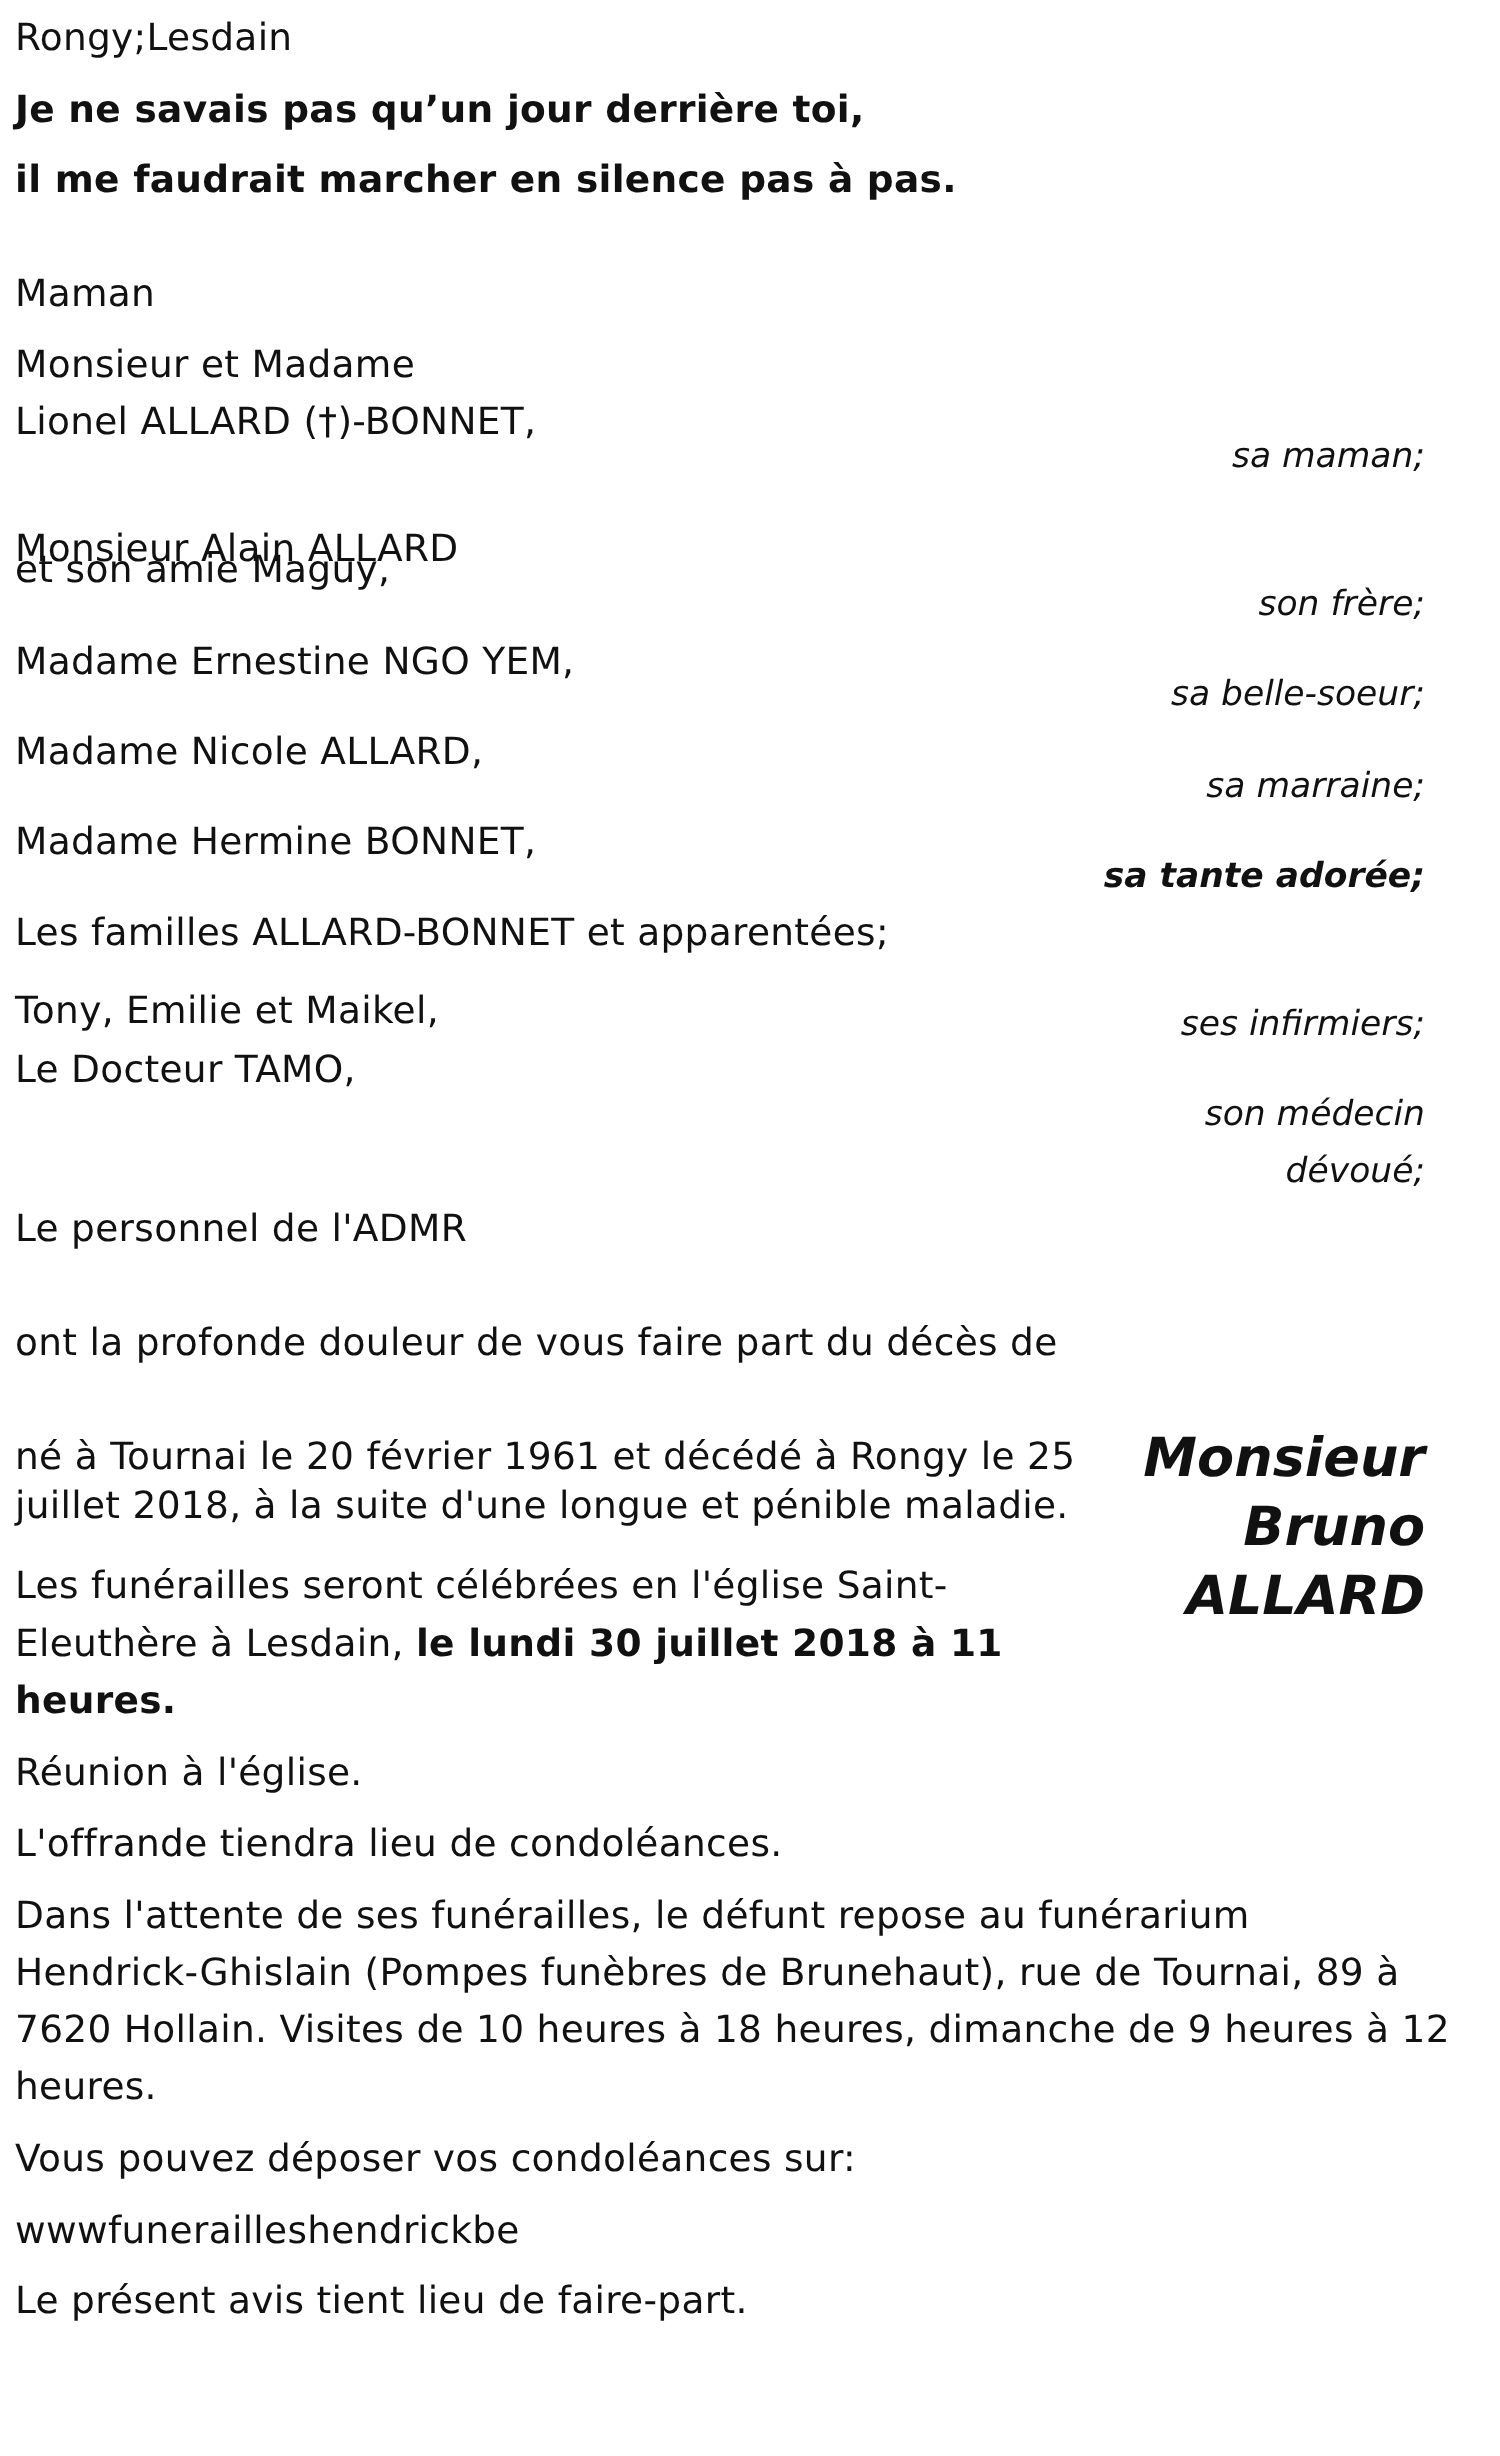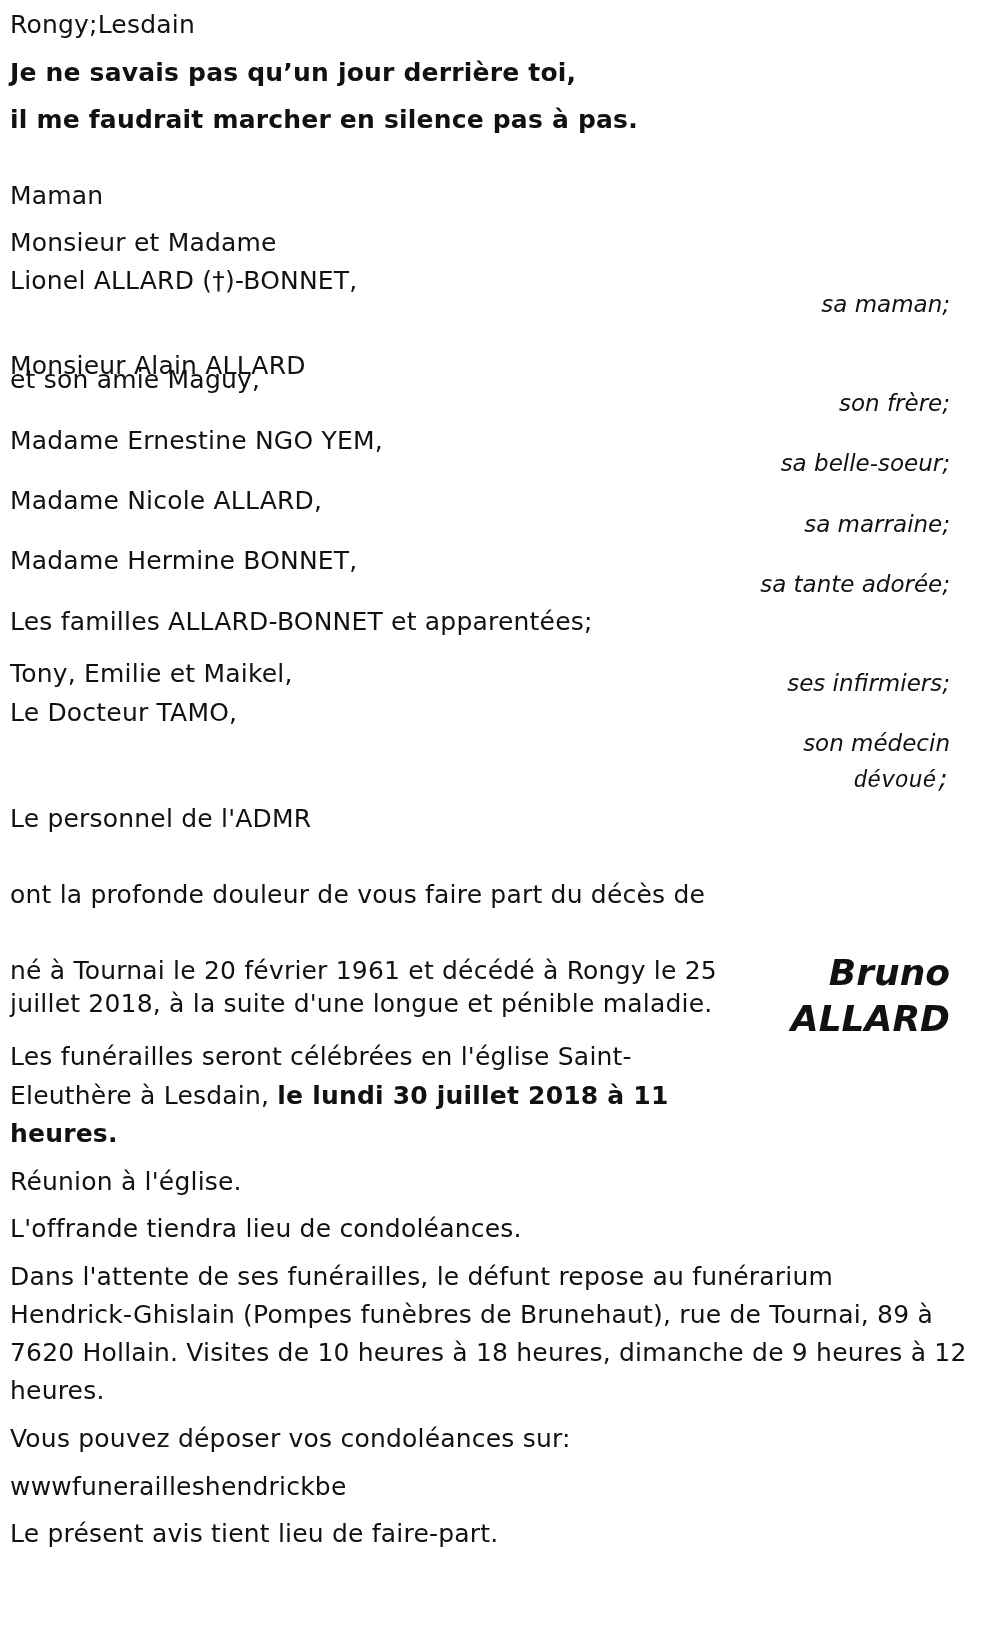--- a/index.html
+++ b/index.html
@@ -34,35 +34,36 @@
   <div class="t" style="top:361px;">et son amie Maguy,</div>
   <div class="r" style="top:384px;">son frère;</div>
 
   <div class="t" style="top:422px;">Madame Ernestine NGO YEM,</div>
   <div class="r" style="top:444px;">sa belle-soeur;</div>
 
   <div class="t" style="top:482px;">Madame Nicole ALLARD,</div>
   <div class="r" style="top:505px;">sa marraine;</div>
 
   <div class="t" style="top:542px;">Madame Hermine BONNET,</div>
-  <div class="r" style="top:565px;">sa tante adorée;</div>
+  <div class="r" style="top:565px;font-weight:bold;">sa tante adorée;</div>
 
   <div class="t" style="top:603px;">Les familles ALLARD-BONNET et apparentées;</div>
   <div class="t" style="top:655px;">Tony, Emilie et Maikel,</div>
   <div class="r" style="top:664px;">ses infirmiers;</div>
 
   <div class="t" style="top:694px;">Le Docteur TAMO,</div>
   <div class="r" style="top:724px;">son médecin</div>
-  <div class="r" style="top:762px;font-family:Liberation Mono, monospace;">dévoué;</div>
+  <div class="r" style="top:762px;">dévoué;</div>
 
   <div class="t" style="top:800px;">Le personnel de l'ADMR</div>
 
   <div class="t" style="top:876px;">ont la profonde douleur de vous faire part du décès de</div>
 
   <div class="name">
+    <div>Monsieur</div>
     <div>Bruno</div>
     <div>ALLARD</div>
   </div>
 
   <div class="t" style="top:952px;">né à Tournai le 20 février 1961 et décédé à Rongy le 25</div>
   <div class="t" style="top:960px;margin-top:25px;">juillet 2018, à la suite d'une longue et pénible maladie.</div>
 
   <div class="t" style="top:1038px;">Les funérailles seront célébrées en l'église Saint-</div>
   <div class="t" style="top:1077px;"><span>Eleuthère à Lesdain, </span><span class="b">le lundi 30 juillet 2018 à 11</span></div>
   <div class="t b" style="top:1115px;">heures.</div>

